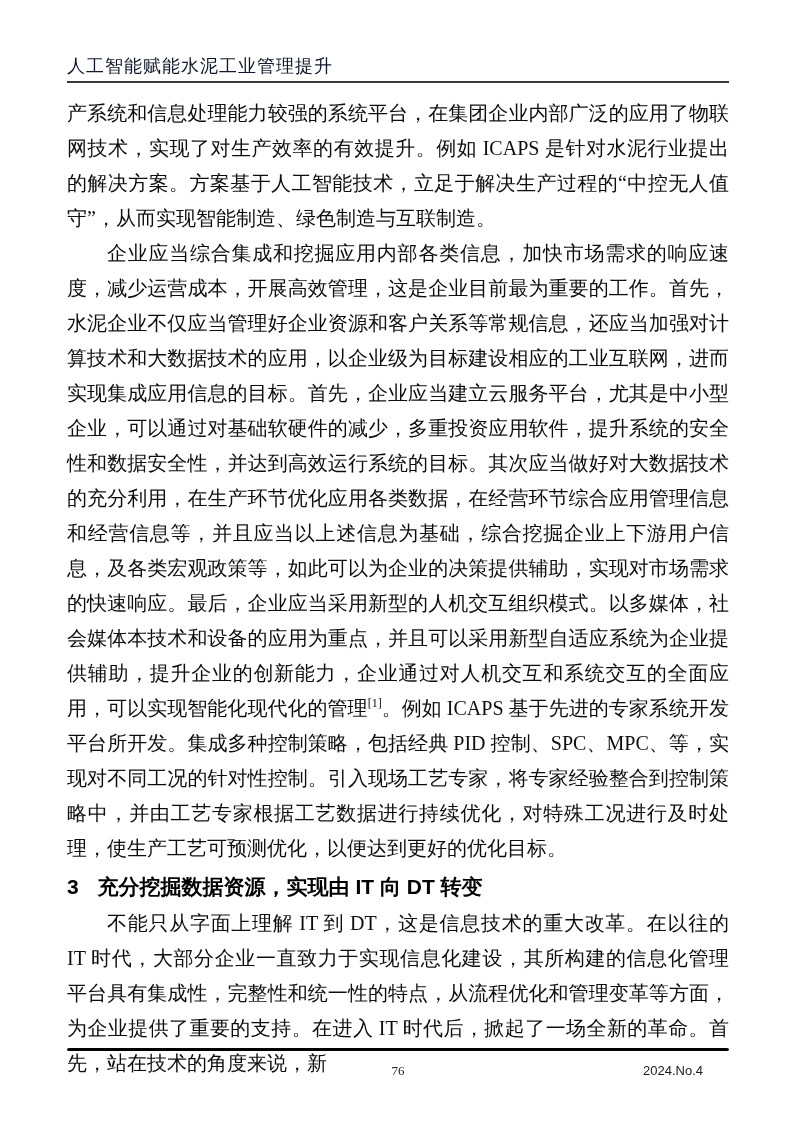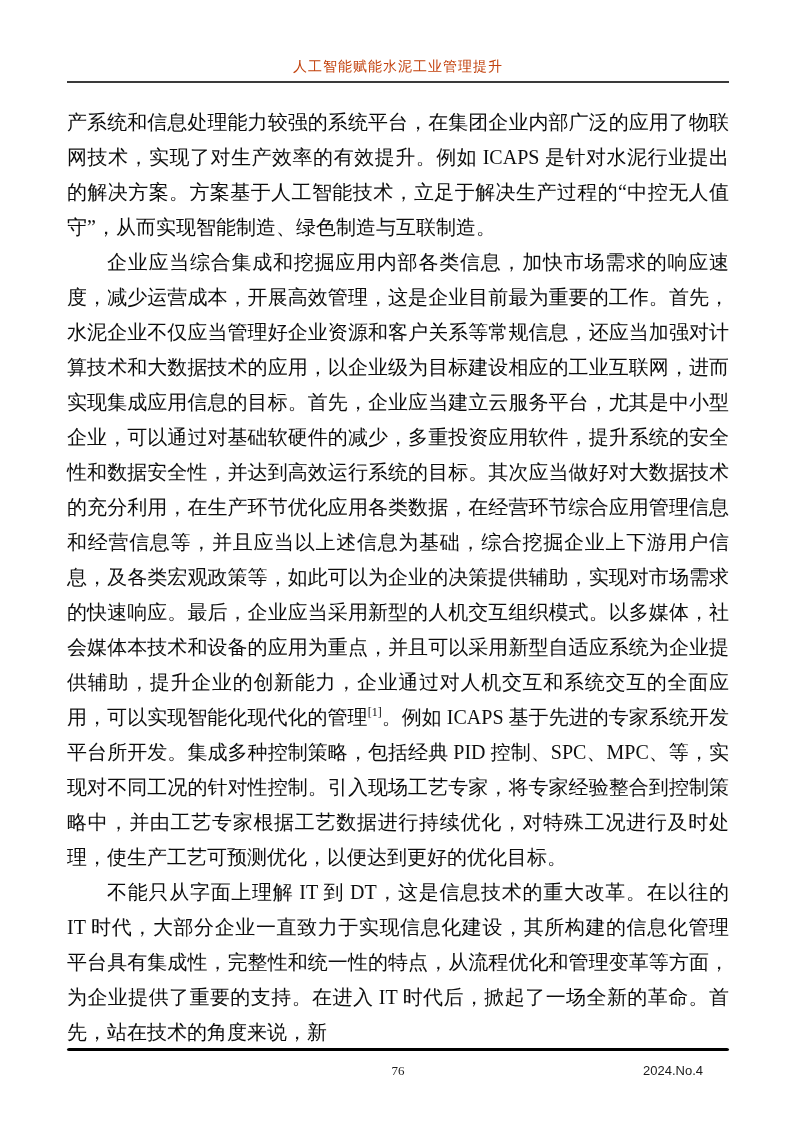--- a/index.html
+++ b/index.html
@@ -19,34 +19,33 @@
   }
   .page-inner {
     position: absolute;
     left: 67px;
     right: 64px;
     top: 0;
   }
   
   .running-header {
     padding-top: 57px;
-    text-align: center;
-    font-size: 14px;
+    font-size: 18px;
     line-height: 19px;
-    color: #c2410c;
+    color: #0f172a;
     letter-spacing: 1px;
   }
   .header-rule {
     margin-top: 5px;
     height: 0;
     border-top: 2px solid #3a3a3a;
   }
   
   .content {
-    margin-top: 22px;
+    margin-top: 13px;
     font-size: 20px;
     line-height: 35px;
     text-align: justify;
     color: #0d0d0d;
   }
   .content p {
     margin: 0;
   }
   .para-indent {
     text-indent: 2em;
@@ -111,20 +110,23 @@
     <div class="running-header">人工智能赋能水泥工业管理提升</div>
     <div class="header-rule"></div>
 
     <div class="content">
 
       <p>产系统和信息处理能力较强的系统平台，在集团企业内部广泛的应用了物联网技术，实现了对生产效率的有效提升。例如 ICAPS 是针对水泥行业提出的解决方案。方案基于人工智能技术，立足于解决生产过程的“中控无人值守”，从而实现智能制造、绿色制造与互联制造。</p>
 
 
       <p class="para-indent"><span>企业应当综合集成和挖掘应用内部各类信息，加快市场需求的响应速度，减少运营成本，开展高效管理，这是企业目前最为重要的工作。首先，水泥企业不仅应当管理好企业资源和客户关系等常规信息，还应当加强对计算技术和大数据技术的应用，以企业级为目标建设相应的工业互联网，进而实现集成应用信息的目标。首先，企业应当建立云服务平台，尤其是中小型企业，可以通过对基础软硬件的减少，多重投资应用软件，提升系统的安全性和数据安全性，并达到高效运行系统的目标。其次应当做好对大数据技术的充分利用，在生产环节优化应用各类数据，在经营环节综合应用管理信息和经营信息等，并且应当以上述信息为基础，综合挖掘企业上下游用户信息，及各类宏观政策等，如此可以为企业的决策提供辅助，实现对市场需求的快速响应。最后，企业应当采用新型的人机交互组织模式。以多媒体，社会媒体本技术和设备的应用为重点，并且可以采用新型自适应系统为企业提供辅助，提升企业的创新能力，企业通过对人机交互和系统交互的全面应用，可以实现智能化现代化的管理</span><sup class="citation">[1]</sup><span>。例如 ICAPS 基于先进的专家系统开发平台所开发。集成多种控制策略，包括经典 PID 控制、SPC、MPC、等，实现对不同工况的针对性控制。引入现场工艺专家，将专家经验整合到控制策略中，并由工艺专家根据工艺数据进行持续优化，对特殊工况进行及时处理，使生产工艺可预测优化，以便达到更好的优化目标。</span></p>
 
+      <h2 class="section-heading">
+        <span class="section-number">3</span><span>充分挖掘数据资源，实现由 IT 向 DT 转变</span>
+      </h2>
 
       <p class="para-indent">不能只从字面上理解 IT 到 DT，这是信息技术的重大改革。在以往的 IT 时代，大部分企业一直致力于实现信息化建设，其所构建的信息化管理平台具有集成性，完整性和统一性的特点，从流程优化和管理变革等方面，为企业提供了重要的支持。在进入 IT 时代后，掀起了一场全新的革命。首先，站在技术的角度来说，新</p>
 
     </div>
   </div>
 
   <div class="footer">
     <div class="footer-rule"></div>
     <div class="footer-row">
       <span class="footer-page-number">76</span>

